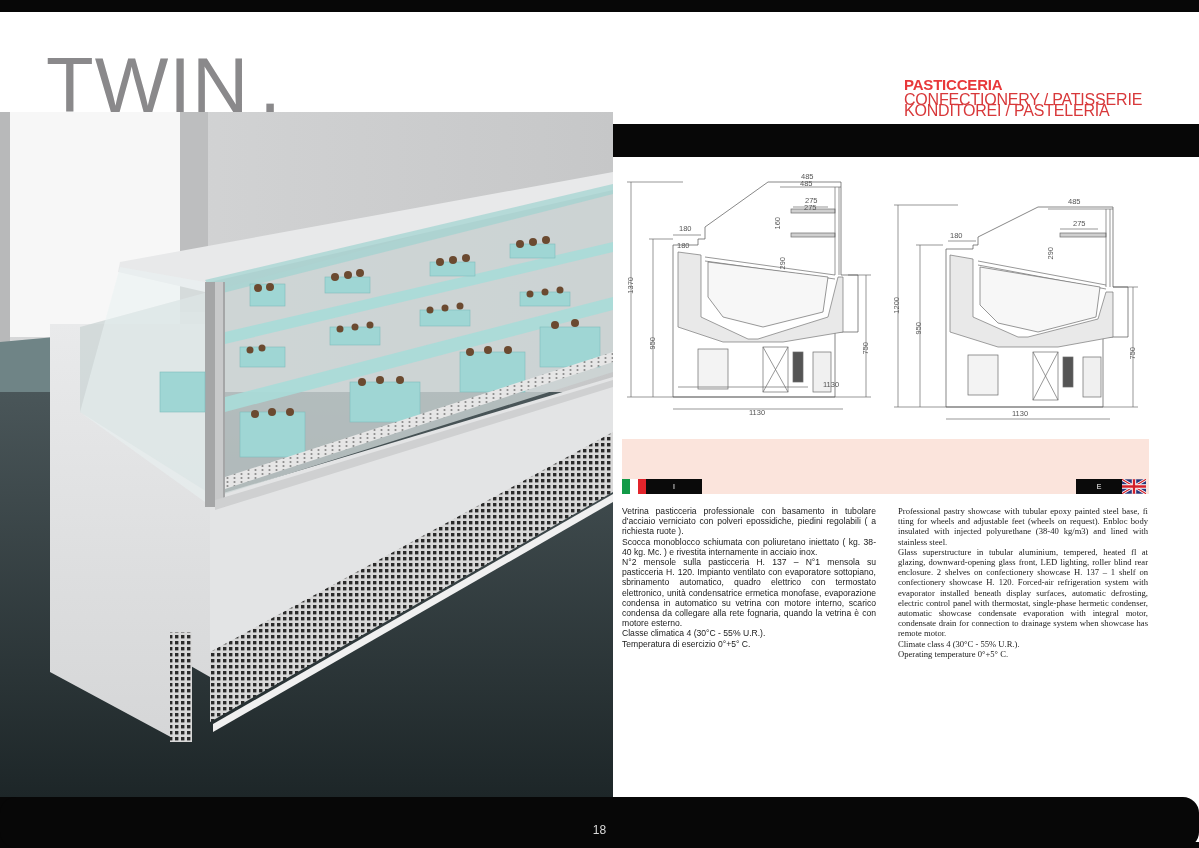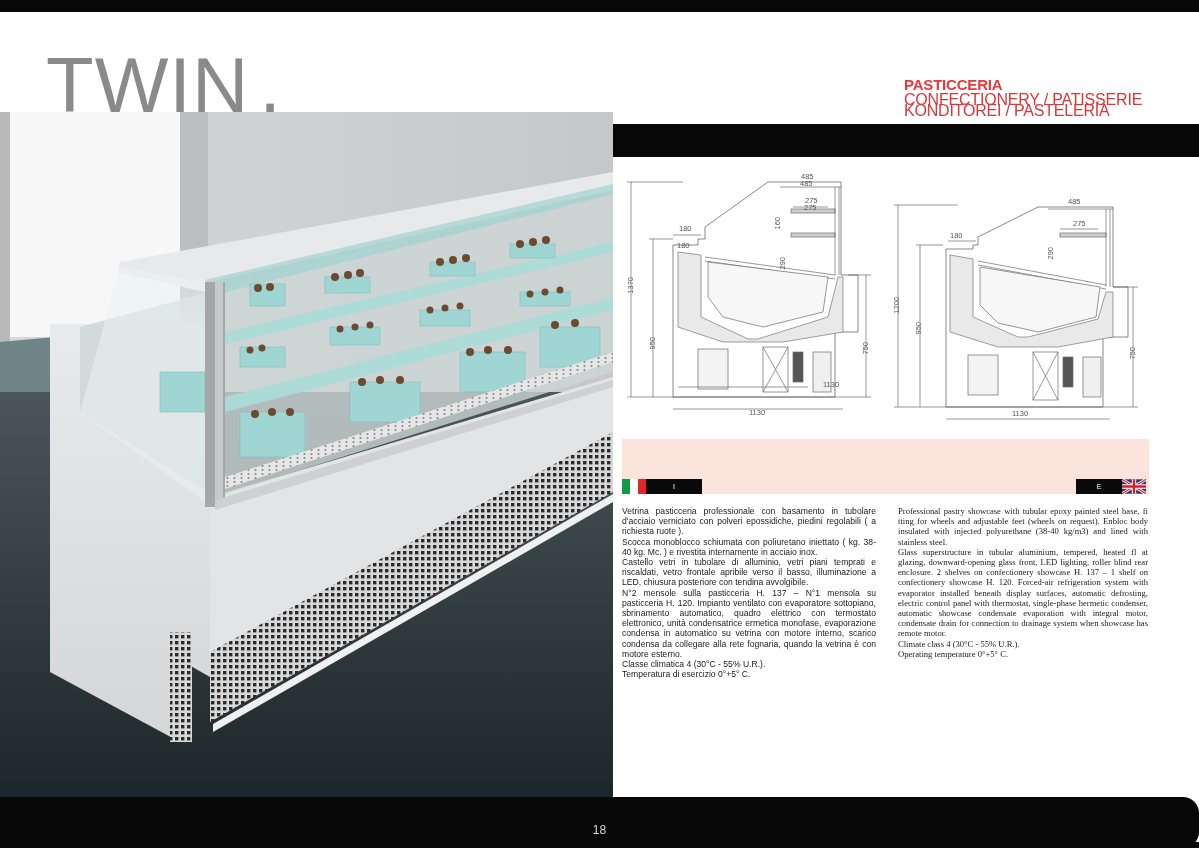--- a/index.html
+++ b/index.html
@@ -279,21 +279,20 @@
       <path d="M0,0 L60,36 M60,0 L0,36" stroke="#ffffff" stroke-width="7"></path>
       <path d="M0,0 L60,36 M60,0 L0,36" stroke="#d4202a" stroke-width="3"></path>
       <path d="M30,0 V36 M0,18 H60" stroke="#ffffff" stroke-width="11"></path>
       <path d="M30,0 V36 M0,18 H60" stroke="#d4202a" stroke-width="6"></path>
     </svg>
   </div>
 
   <div class="text-col it">
     <p>Vetrina pasticceria professionale con basamento in tubolare d'acciaio verniciato con polveri epossidiche, piedini regolabili ( a richiesta ruote ).</p>
     <p>Scocca monoblocco schiumata con poliuretano iniettato ( kg. 38-40 kg. Mc. ) e rivestita internamente in acciaio inox.</p>
-    <p>Castello vetri in tubolare di alluminio, vetri piani temprati e riscaldati, vetro frontale apribile verso il basso, illuminazione a LED, chiusura posteriore con tendina avvolgibile.</p>
     <p>N°2 mensole sulla pasticceria H. 137 – N°1 mensola su pasticceria H. 120. Impianto ventilato con evaporatore sottopiano, sbrinamento automatico, quadro elettrico con termostato elettronico, unità condensatrice ermetica monofase, evaporazione condensa in automatico su vetrina con motore interno, scarico condensa da collegare alla rete fognaria, quando la vetrina è con motore esterno.</p>
     <p>Classe climatica 4 (30°C - 55% U.R.).</p>
     <p>Temperatura di esercizio 0°+5° C.</p>
   </div>
   <div class="text-col en">
     <p>Professional pastry showcase with tubular epoxy painted steel base, fi tting for wheels and adjustable feet (wheels on request). Enbloc body insulated with injected polyurethane (38-40 kg/m3) and lined with stainless steel.</p>
     <p>Glass superstructure in tubular aluminium, tempered, heated fl at glazing, downward-opening glass front, LED lighting, roller blind rear enclosure. 2 shelves on confectionery showcase H. 137 – 1 shelf on confectionery showcase H. 120. Forced-air refrigeration system with evaporator installed beneath display surfaces, automatic defrosting, electric control panel with thermostat, single-phase hermetic condenser, automatic showcase condensate evaporation with integral motor, condensate drain for connection to drainage system when showcase has remote motor.</p>
     <p>Climate class 4 (30°C - 55% U.R.).</p>
     <p>Operating temperature 0°+5° C.</p>
   </div>

